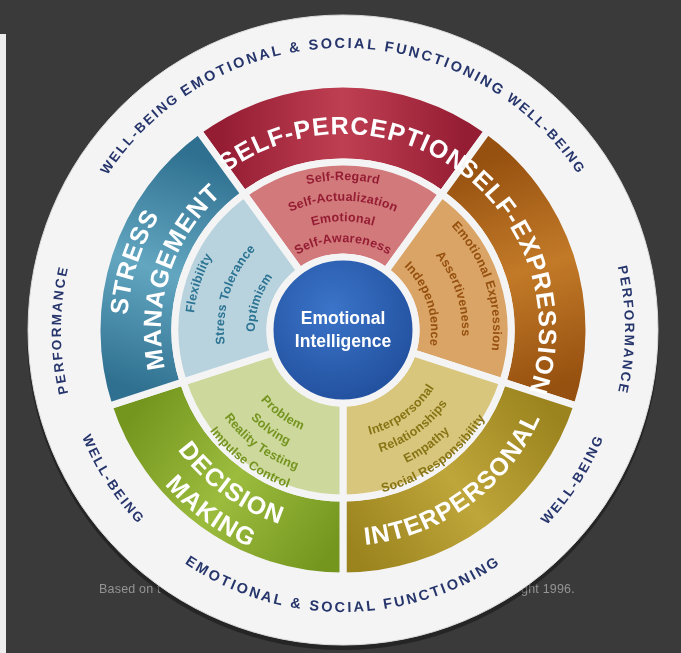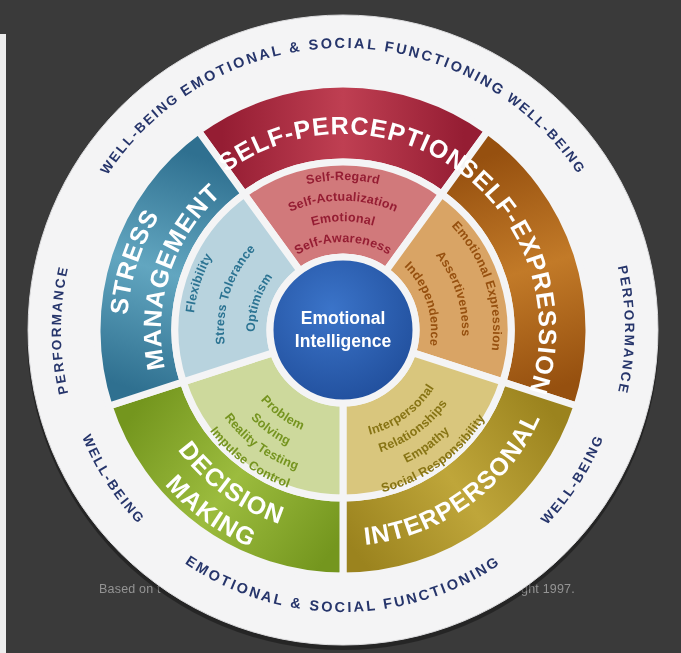--- a/index.html
+++ b/index.html
@@ -11,21 +11,21 @@
   .frag-right{left:521px;}
   svg{position:absolute;left:0;top:0;}
   svg text{font-family:"Liberation Sans",sans-serif;}
 </style>
 </head>
 <body style="background: rgb(58, 58, 58);">
 
 <div class="stage">
   <div class="edge-sliver"></div>
   <div class="footer-frag frag-left">Based on t</div>
-  <div class="footer-frag frag-right">ght 1997.</div>
+  <div class="footer-frag frag-right">ght 1996.</div>
   <svg id="wheel-svg" width="681" height="653" viewBox="0 0 681 653">
       <defs>
         <linearGradient id="grad-self-perception" gradientUnits="userSpaceOnUse" x1="221.9" y1="163.3" x2="464.1" y2="163.3">
           <stop offset="0" stop-color="#951d33"></stop>
           <stop offset="0.5" stop-color="#bf3f52"></stop>
           <stop offset="1" stop-color="#951d33"></stop>
         </linearGradient>
         <linearGradient id="grad-self-expression" gradientUnits="userSpaceOnUse" x1="464.1" y1="163.3" x2="538.9" y2="393.7">
           <stop offset="0" stop-color="#96500f"></stop>
           <stop offset="0.5" stop-color="#c27a28"></stop>

